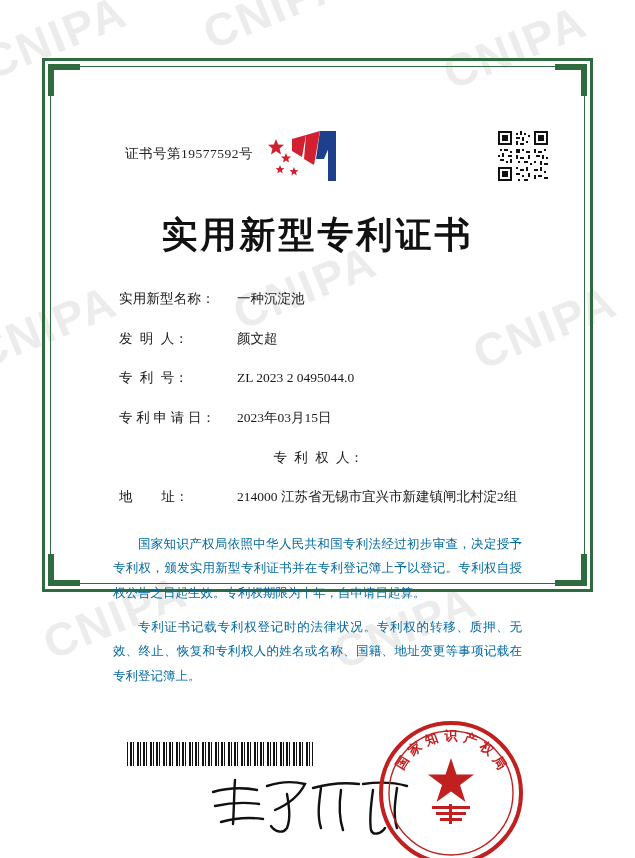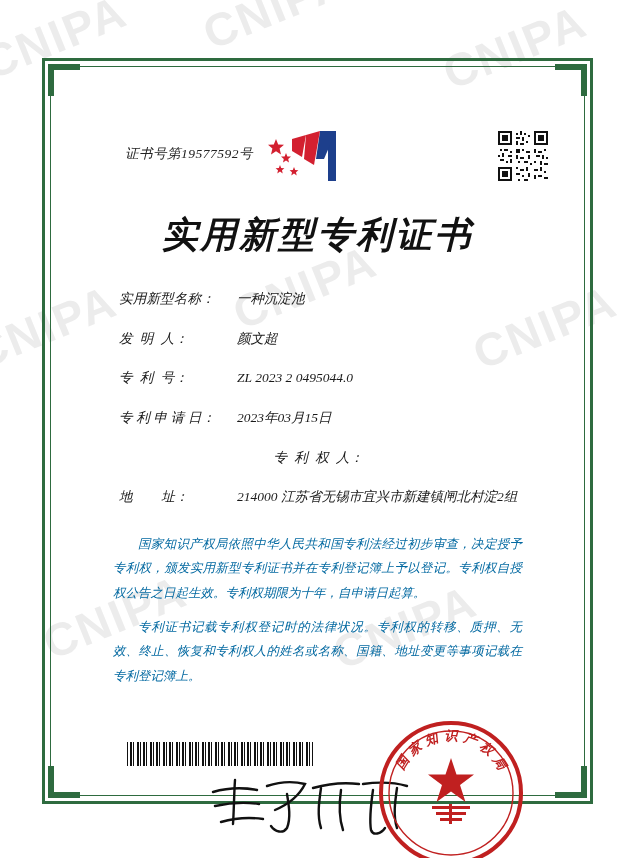--- a/index.html
+++ b/index.html
@@ -34,25 +34,24 @@
     white-space: nowrap;
   }
   .wm.s2 { font-size: 46px; }
 
   
   .cert {
     position: absolute;
     left: 42px;
     top: 58px;
     width: 551px;
-    height: 746px;
+    height: 534px;
     border: 3px solid #2e6b3f;
     box-sizing: border-box;
     z-index: 2;
-    font-style: italic;
   }
   .cert-inner {
     position: absolute;
     inset: 5px;
     border: 1px solid #2e6b3f;
     box-sizing: border-box;
   }
   .corner {
     position: absolute;
     width: 26px;

